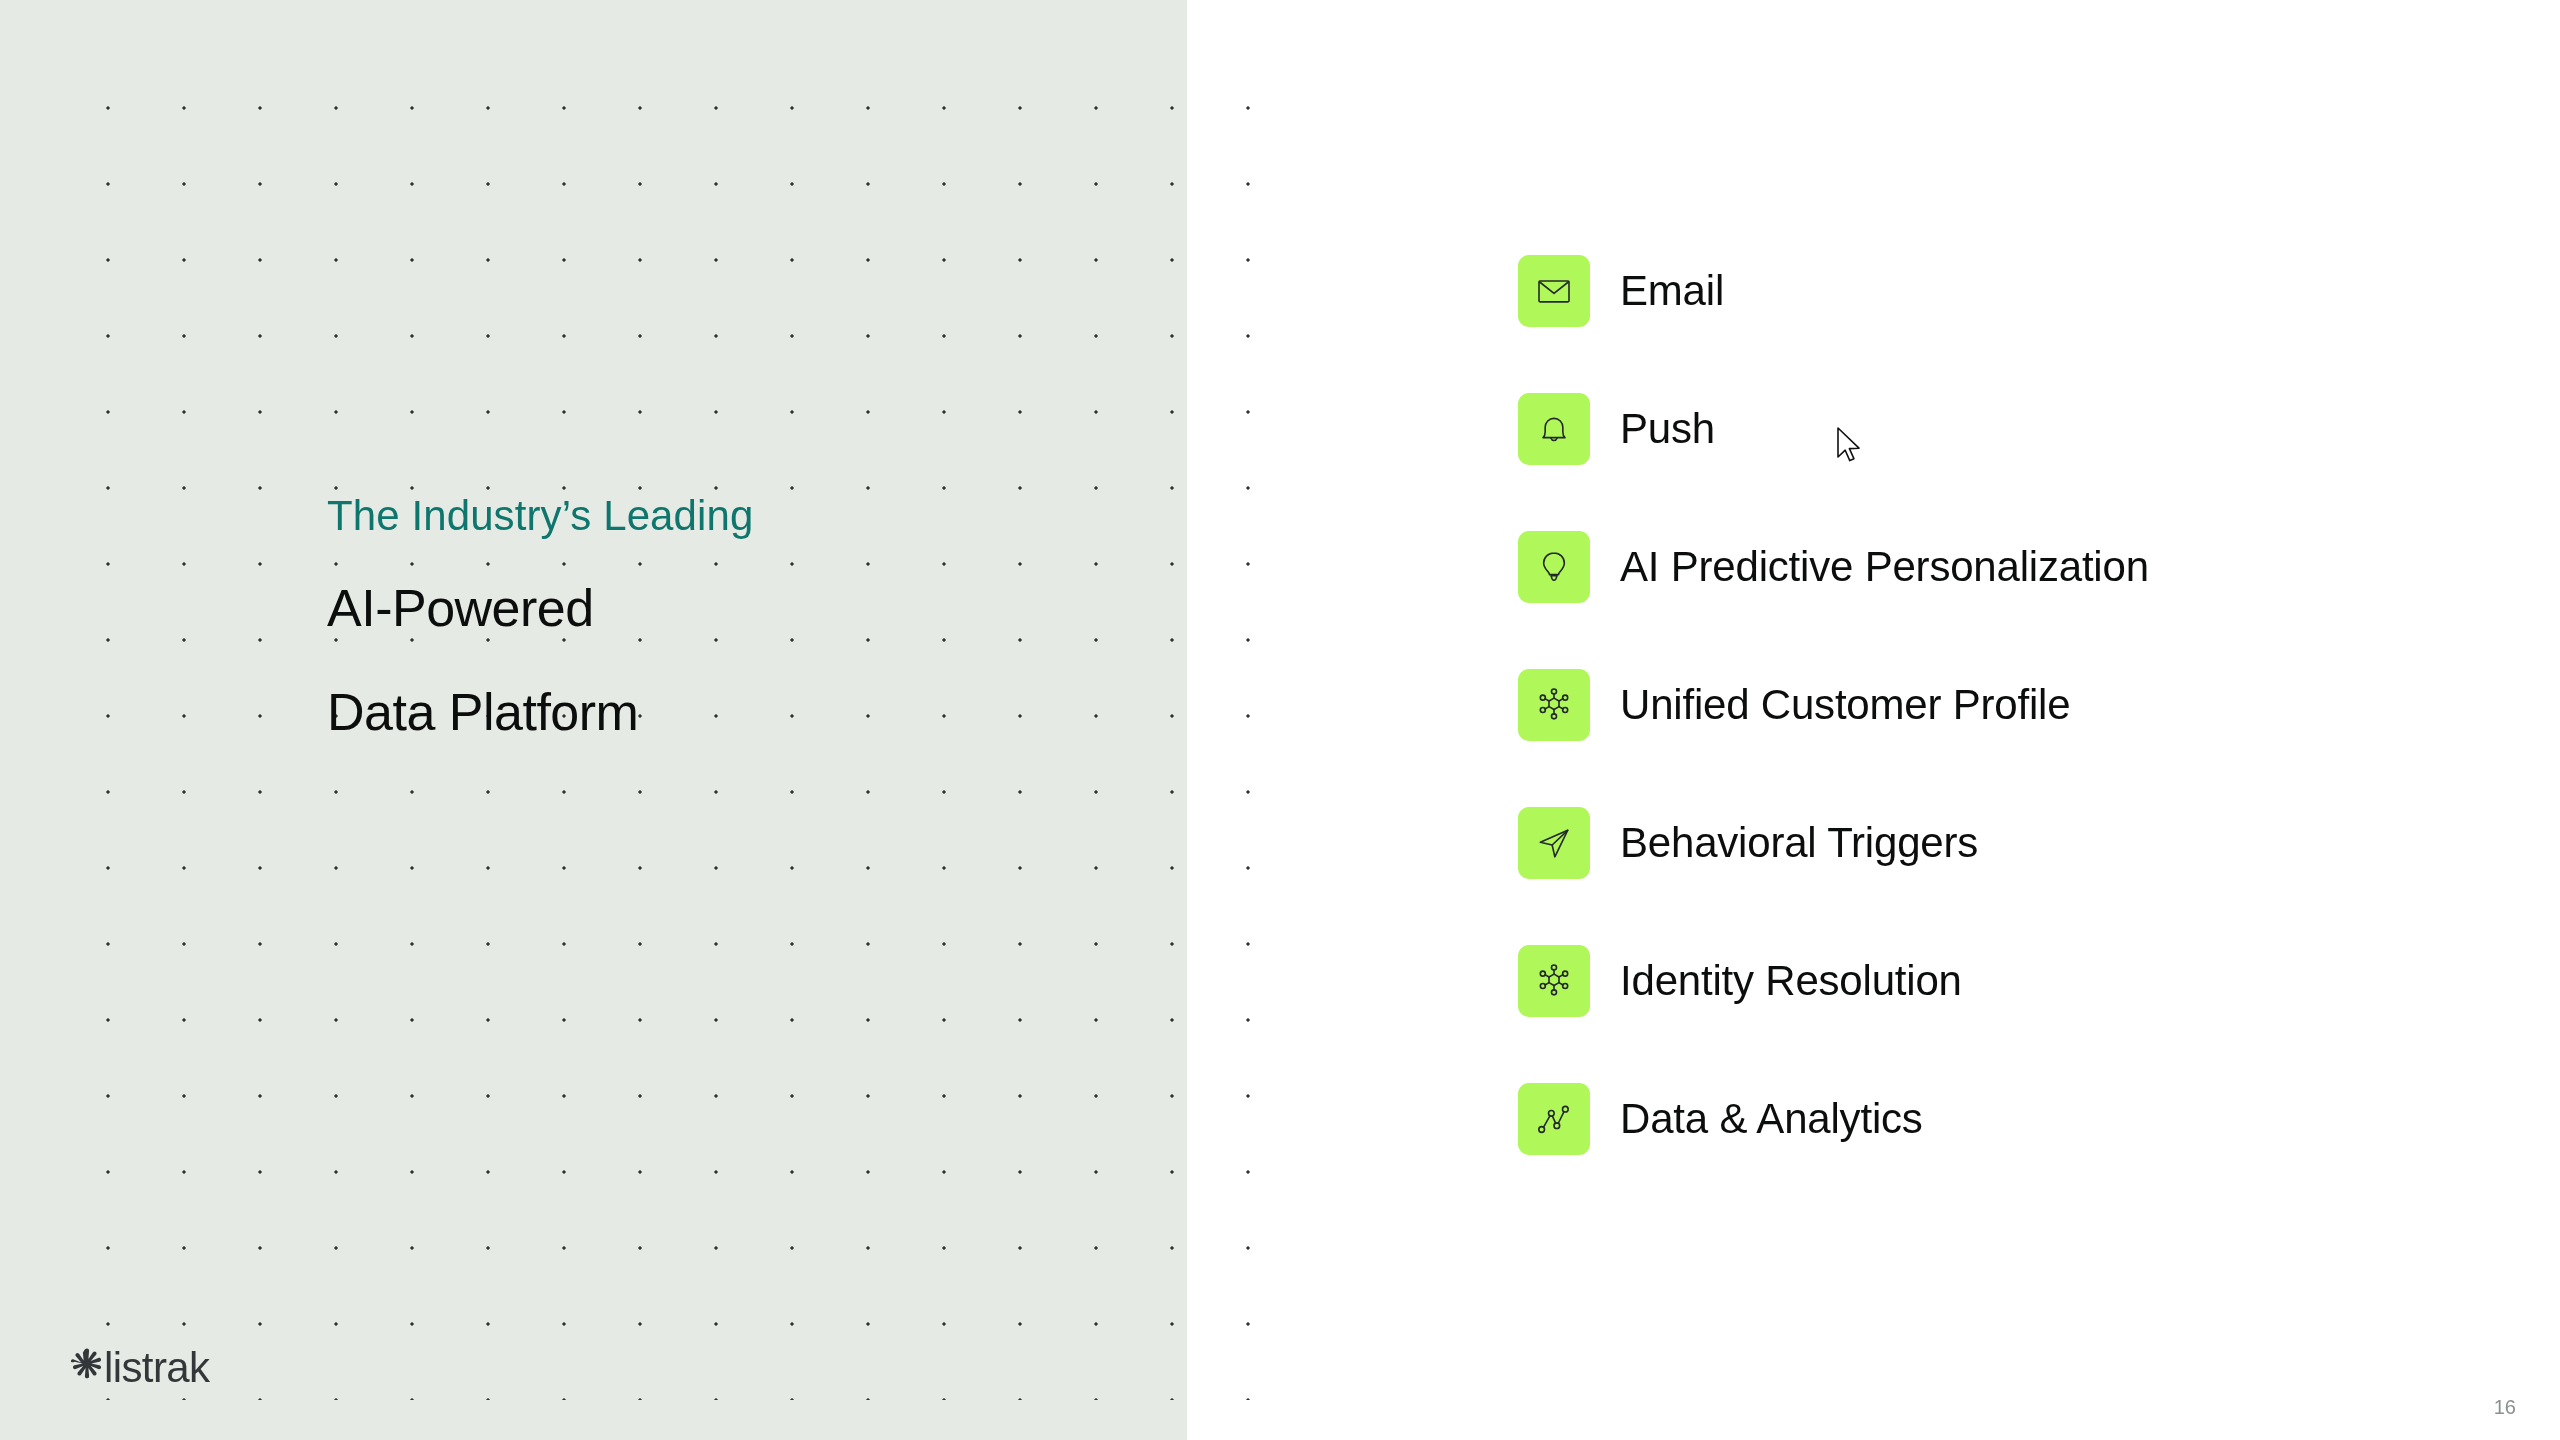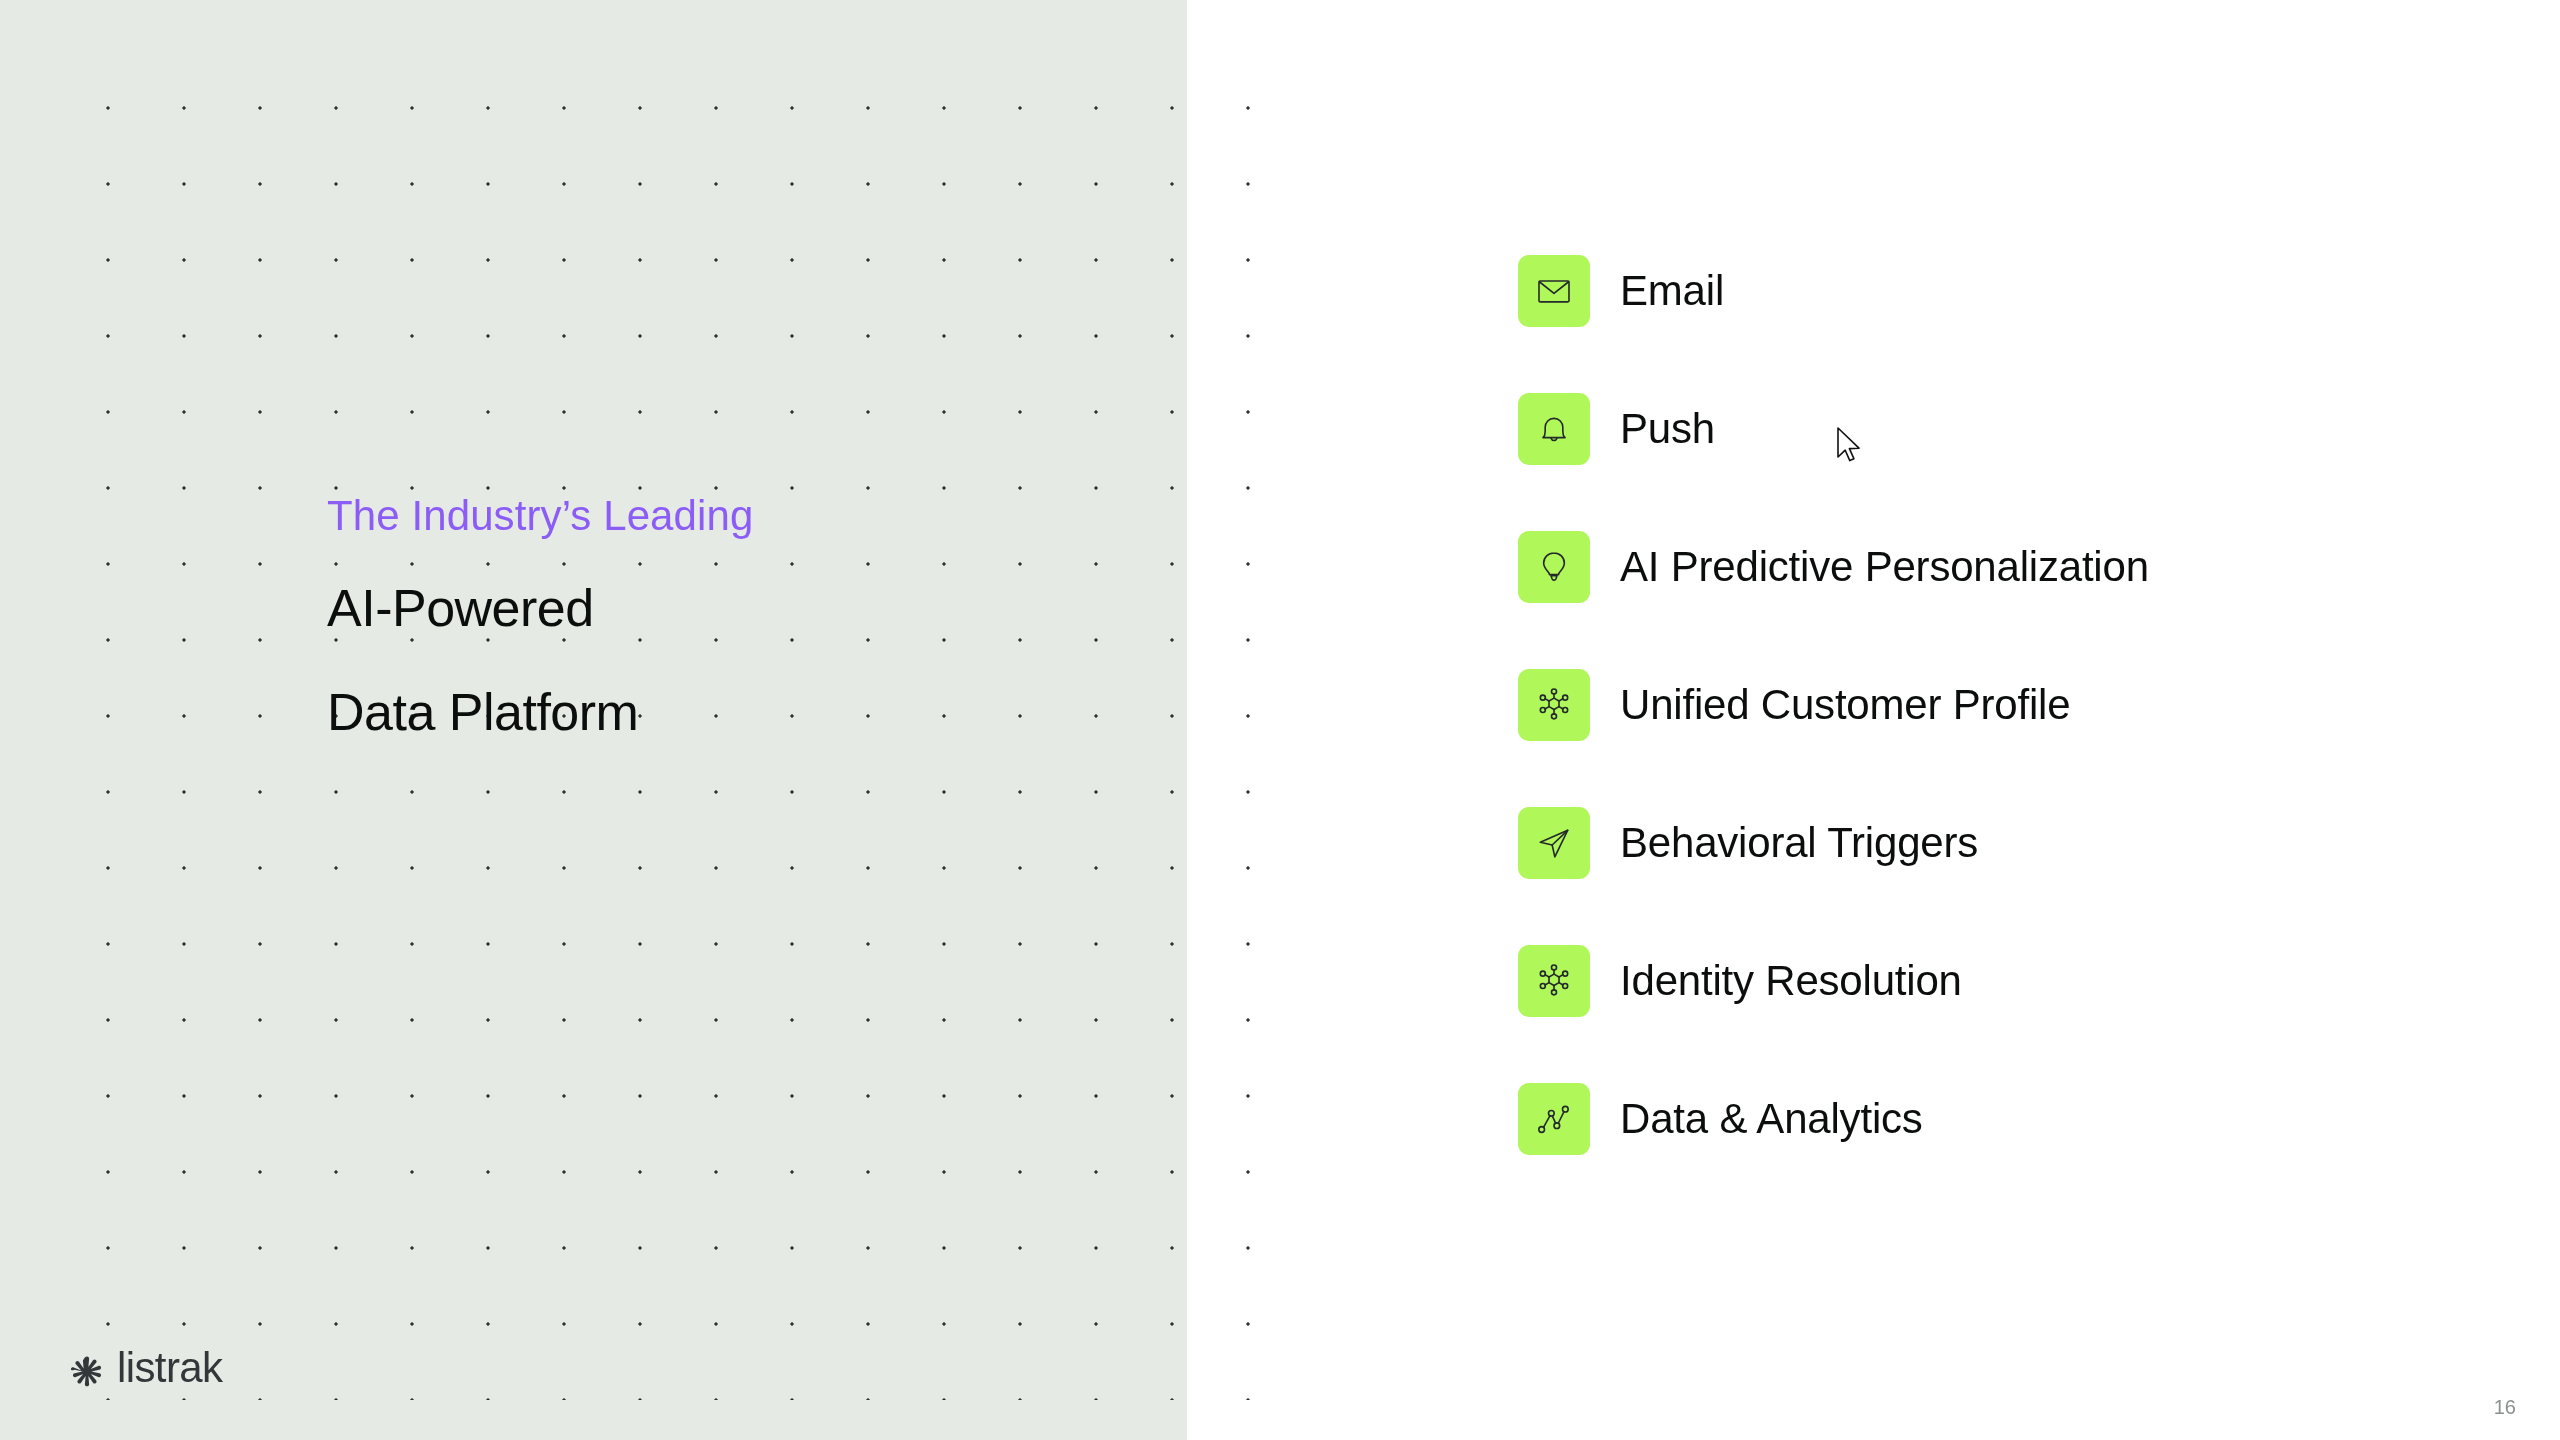--- a/index.html
+++ b/index.html
@@ -47,42 +47,41 @@
   #headline-block {
     position: absolute;
     left: 327px;
     top: 490px;
     width: 760px;
   }
   #eyebrow {
     font-size: 42px;
     line-height: 52px;
     font-weight: 400;
-    color: #8b5cf6;
+    color: #0f766e;
     letter-spacing: 0.1px;
     margin: 0 0 14px 0;
   }
   #headline {
     font-size: 52px;
     line-height: 104px;
     font-weight: 400;
     color: #0c0e0d;
     letter-spacing: -0.5px;
     margin: 0;
     white-space: pre-line;
   }
 
   
   #logo {
     position: absolute;
     left: 70px;
     top: 1347px;
     display: flex;
-    align-items: flex-end;
-    gap: 13px;
+    align-items: flex-start;
   }
   #logo-mark { width: 34px; height: 34px; display: block; }
   #logo-text {
     font-size: 42px;
     line-height: 42px;
     font-weight: 400;
     color: #33373a;
     letter-spacing: -0.6px;
   }
 

